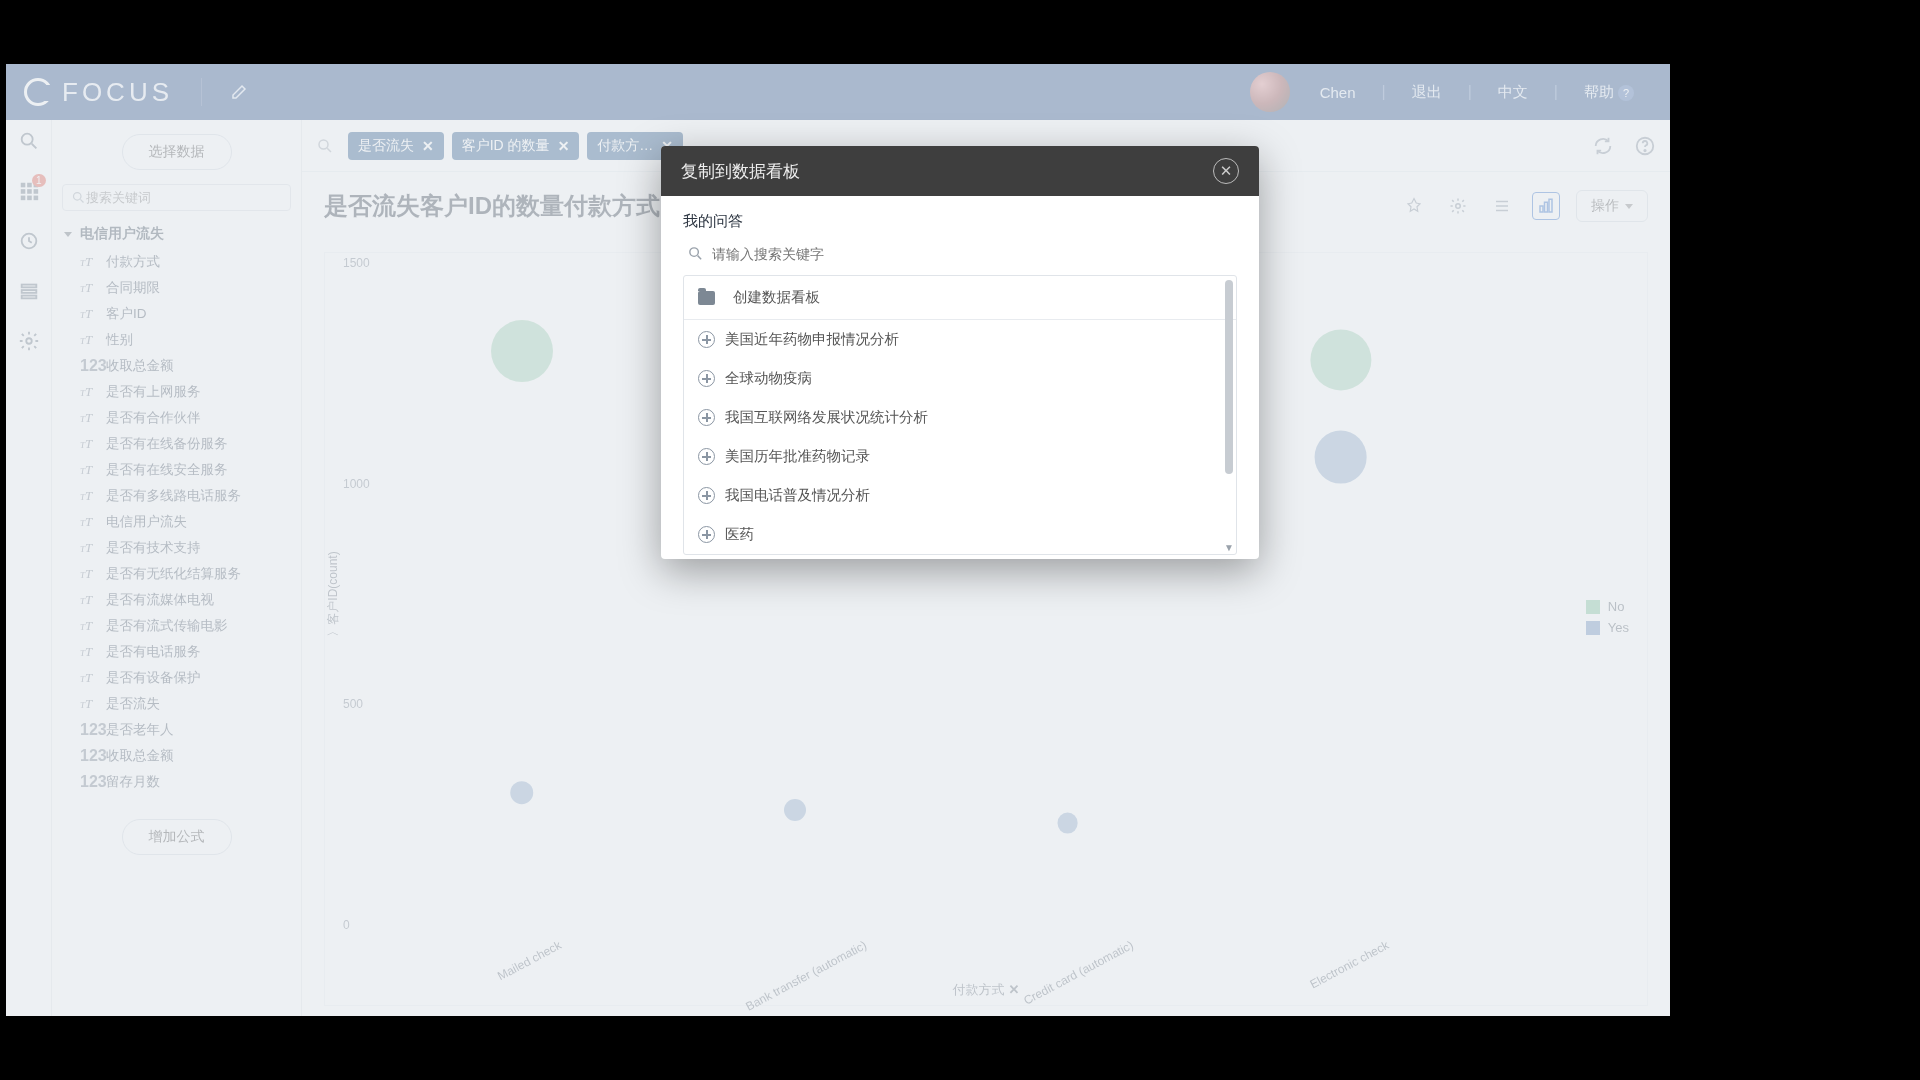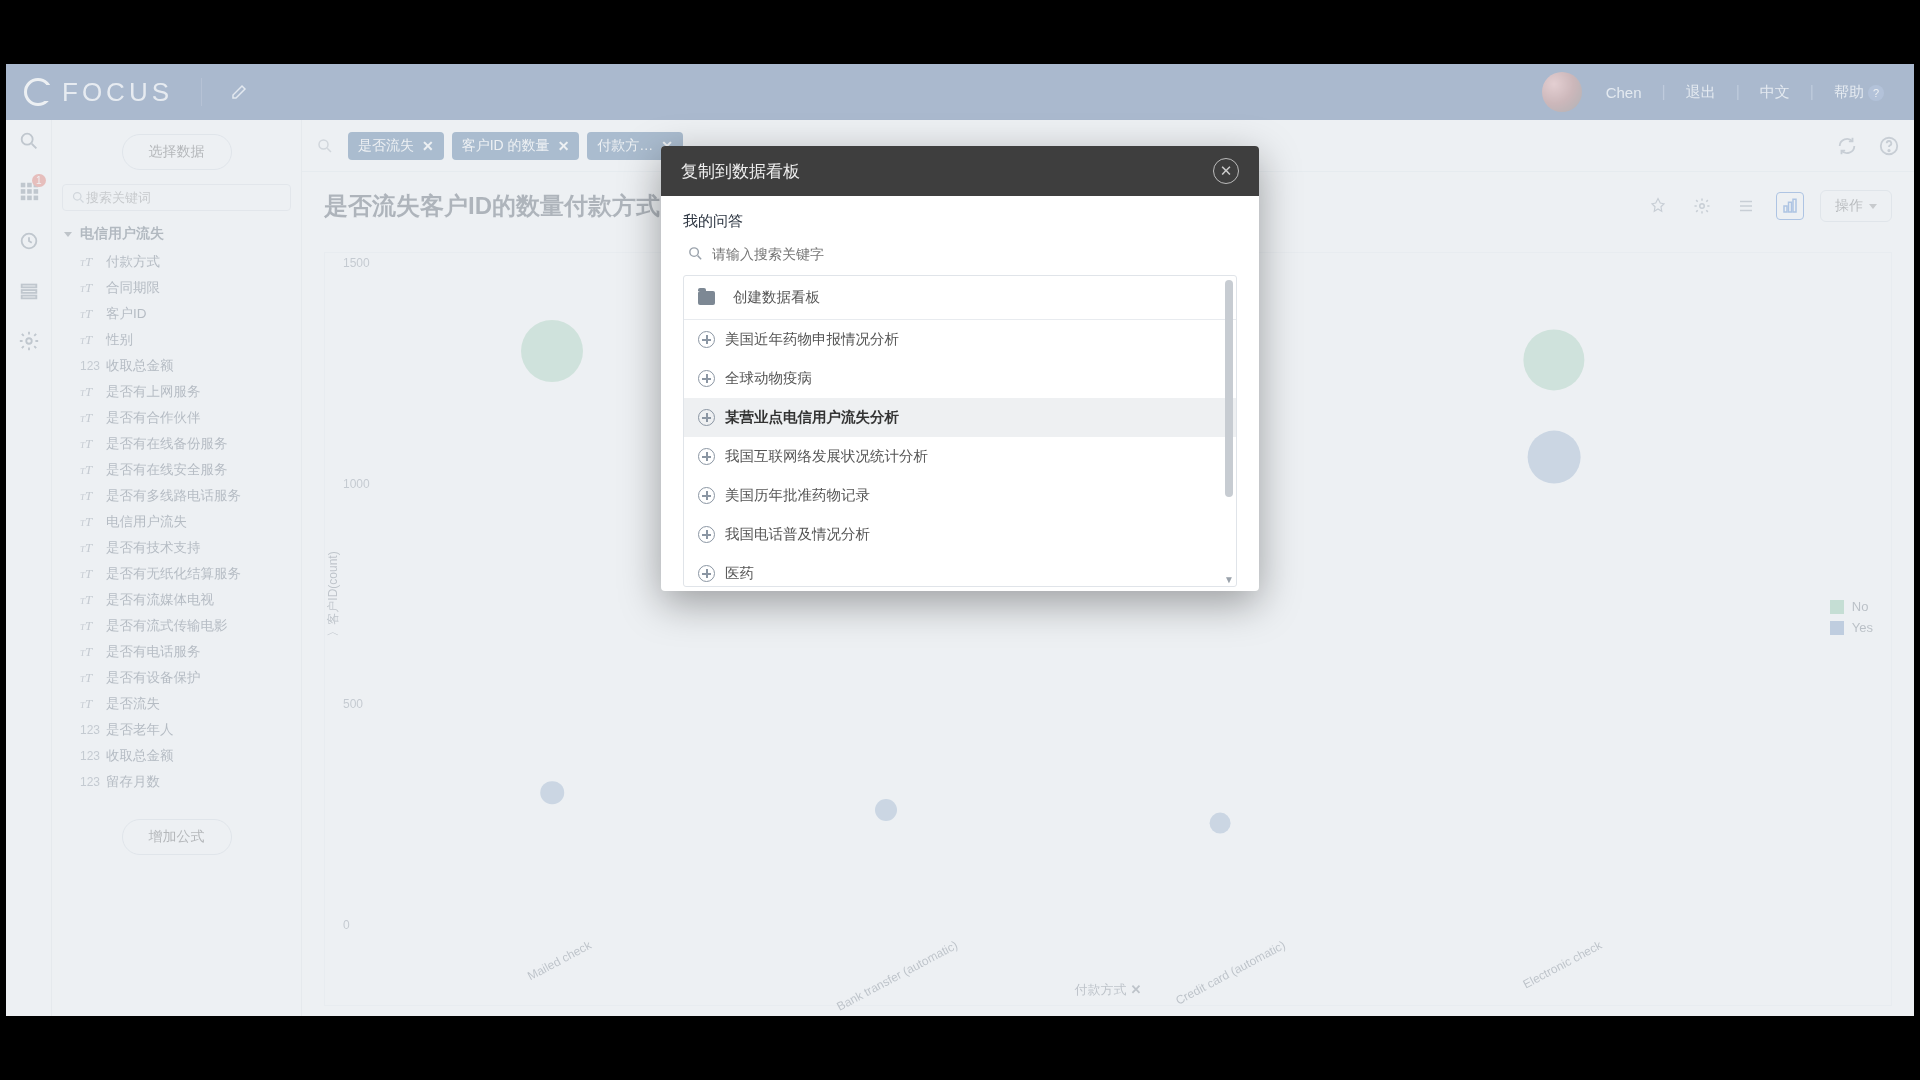--- a/index.html
+++ b/index.html
@@ -1,50 +1,50 @@
 <!DOCTYPE html>
 <html><head>
 <meta charset="utf-8">
 <style>
   * { box-sizing: border-box; margin: 0; padding: 0; }
   html, body { width: 1920px; height: 1080px; font-family: Arial, "Microsoft YaHei", sans-serif; overflow: hidden; background: #000; }
   .letterbox-top, .letterbox-bottom { position:absolute; left:0; width:100%; height:64px; background:#000; z-index:1; }
   .letterbox-top { top:0; }
   .letterbox-bottom { bottom:0; }
-  .stage { position:absolute; top:64px; left:6px; width:1908px; height:952px; background:#0f766e; overflow:hidden; }
+  .stage { position:absolute; top:64px; left:6px; width:1664px; height:952px; background:#0f766e; overflow:hidden; }
 
   
   .topbar { position:absolute; top:0; left:0; right:0; height:56px; background:#0f3b7a; display:flex; align-items:center; color:#fff; padding:0 18px; }
   .logo-d { width:28px; height:28px; border:3px solid #fff; border-radius:50%; position:relative; margin-right:10px; }
   .logo-d::after { content:""; position:absolute; right:-3px; top:4px; width:10px; height:16px; background:#0f3b7a; }
   .brand { font-size:26px; letter-spacing:4px; font-weight:400; color:#e8eef7; }
   .vsep { width:1px; height:28px; background:#3a5a93; margin:0 28px; }
   .edit-ic { width:18px; height:18px; }
   .topbar-spacer { flex:1; }
   .avatar { width:40px; height:40px; border-radius:50%; background:radial-gradient(circle at 30% 30%, #d88, #833, #222); margin-right:12px; }
-  .top-link { color:#dfe8f5; font-size:15px; margin:0 12px; cursor:pointer; }
+  .top-link { color:#dfe8f5; font-size:15px; margin:0 18px; cursor:pointer; }
   .top-sep { color:#5b7bb0; margin:0 8px; }
   .help-badge { display:inline-block; width:16px; height:16px; border-radius:50%; background:#2f5aa3; color:#fff; font-size:11px; line-height:16px; text-align:center; margin-left:4px; }
 
   
   .rail { position:absolute; top:56px; left:0; width:46px; bottom:0; background:#fff; border-right:1px solid #e1e5ea; display:flex; flex-direction:column; align-items:center; padding-top:10px; gap:28px; }
   .rail-btn { width:22px; height:22px; color:#5d6b7a; position:relative; cursor:pointer; }
   .rail-badge { position:absolute; top:-6px; right:-6px; background:#e74c3c; color:#fff; font-size:10px; border-radius:8px; padding:0 4px; line-height:13px; }
 
   
   .sidepanel { position:absolute; top:56px; left:46px; width:250px; bottom:0; background:#fdfdfd; border-right:1px solid #e1e5ea; padding:14px 10px; }
   .sel-data-btn { display:block; margin:0 auto 14px; padding:8px 26px; border:1px solid #cfd6de; border-radius:22px; background:#fff; font-size:14px; color:#333; cursor:pointer; }
   .search-field { display:flex; align-items:center; border:1px solid #d7dce2; background:#fff; border-radius:4px; padding:5px 8px; margin-bottom:14px; }
   .search-field input { border:none; outline:none; flex:1; font-size:13px; color:#666; background:transparent; }
   .tree-header { display:flex; align-items:center; font-size:14px; font-weight:600; color:#2b3a4a; margin:6px 0 6px 2px; }
   .tree-caret { display:inline-block; width:0; height:0; border-top:5px solid #58606a; border-left:4px solid transparent; border-right:4px solid transparent; margin-right:8px; }
   .field-list { list-style:none; }
   .field-item { display:flex; align-items:center; font-size:13.5px; color:#374455; padding:4px 4px 4px 18px; cursor:pointer; }
   .ftype { font-family:Georgia,serif; font-style:italic; font-size:13px; color:#6d7886; width:26px; display:inline-block; }
-  .ftype.num { font-family:Arial; font-style:normal; font-weight:400; font-size:12px; color:#6d7886; }
+  .ftype.num { font-family:Arial; font-style:normal; font-weight:700; font-size:16px; color:#6d7886; }
   .add-formula-btn { display:block; margin:24px auto 0; padding:8px 26px; border:1px solid #cfd6de; border-radius:22px; background:#fff; font-size:14px; color:#333; cursor:pointer; }
 
   
   .main { position:absolute; top:56px; left:296px; right:0; bottom:0; background:#fff; }
   .querybar { height:52px; border-bottom:1px solid #e7ebef; display:flex; align-items:center; padding:0 14px; gap:8px; }
   .qsearch { color:#8b96a3; margin-right:6px; }
   .chip { background:#10477f; color:#fff; border-radius:4px; padding:5px 10px; font-size:14px; display:flex; align-items:center; gap:8px; }
   .chip-x { font-weight:bold; cursor:pointer; }
   .querybar-spacer { flex:1; }
   .qicon { width:22px; height:22px; color:#7a8694; cursor:pointer; margin-left:12px; }
@@ -401,24 +401,20 @@
           </div>
           <div id="board-rows">
               <div class="board-row">
                 <span class="plus-ic"></span>
                 <span>美国近年药物申报情况分析</span>
               </div>
               <div class="board-row">
                 <span class="plus-ic"></span>
                 <span>全球动物疫病</span>
               </div>
-              <div class="board-row sel">
-                <span class="plus-ic"></span>
-                <span>某营业点电信用户流失分析</span>
-              </div>
               <div class="board-row">
                 <span class="plus-ic"></span>
                 <span>我国互联网络发展状况统计分析</span>
               </div>
               <div class="board-row">
                 <span class="plus-ic"></span>
                 <span>美国历年批准药物记录</span>
               </div>
               <div class="board-row">
                 <span class="plus-ic"></span>

